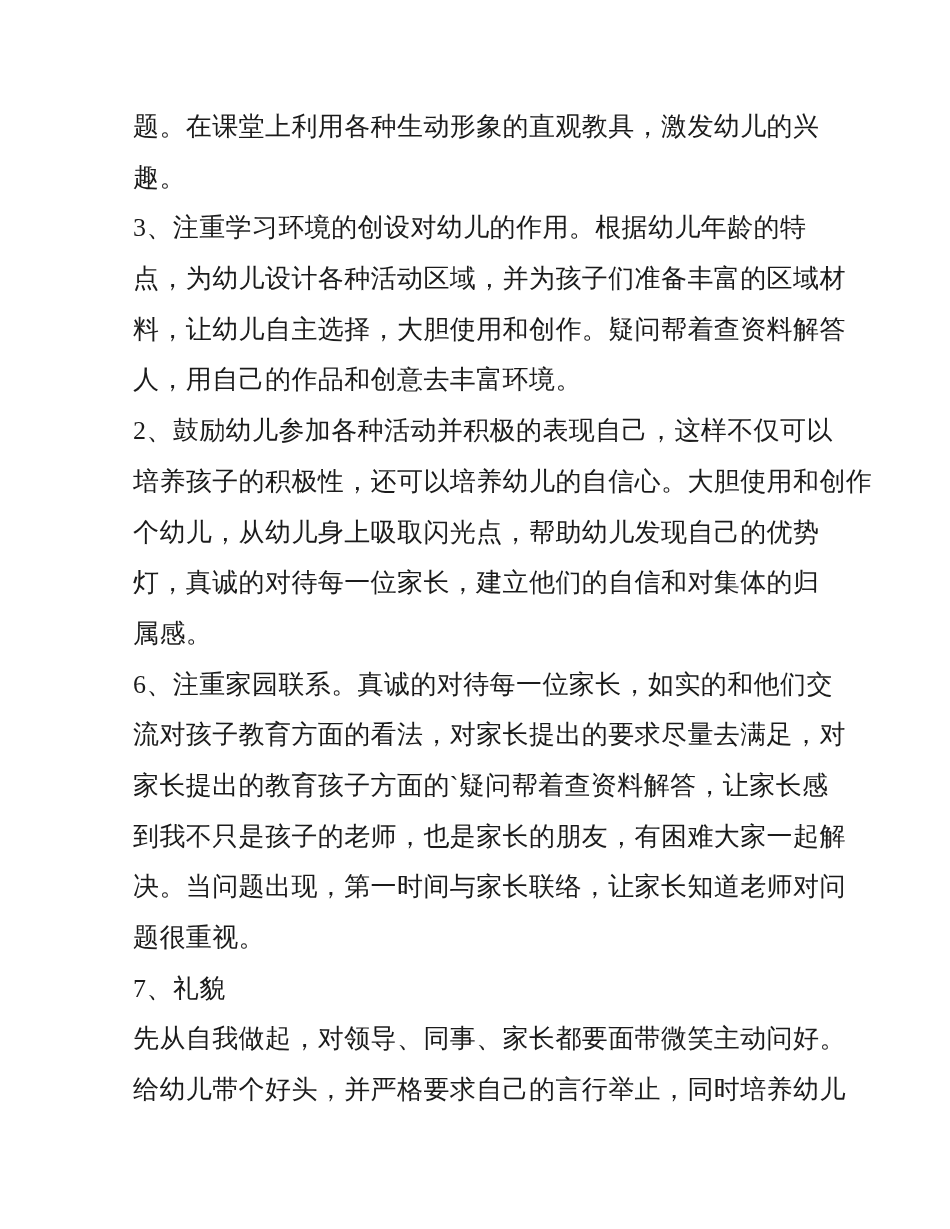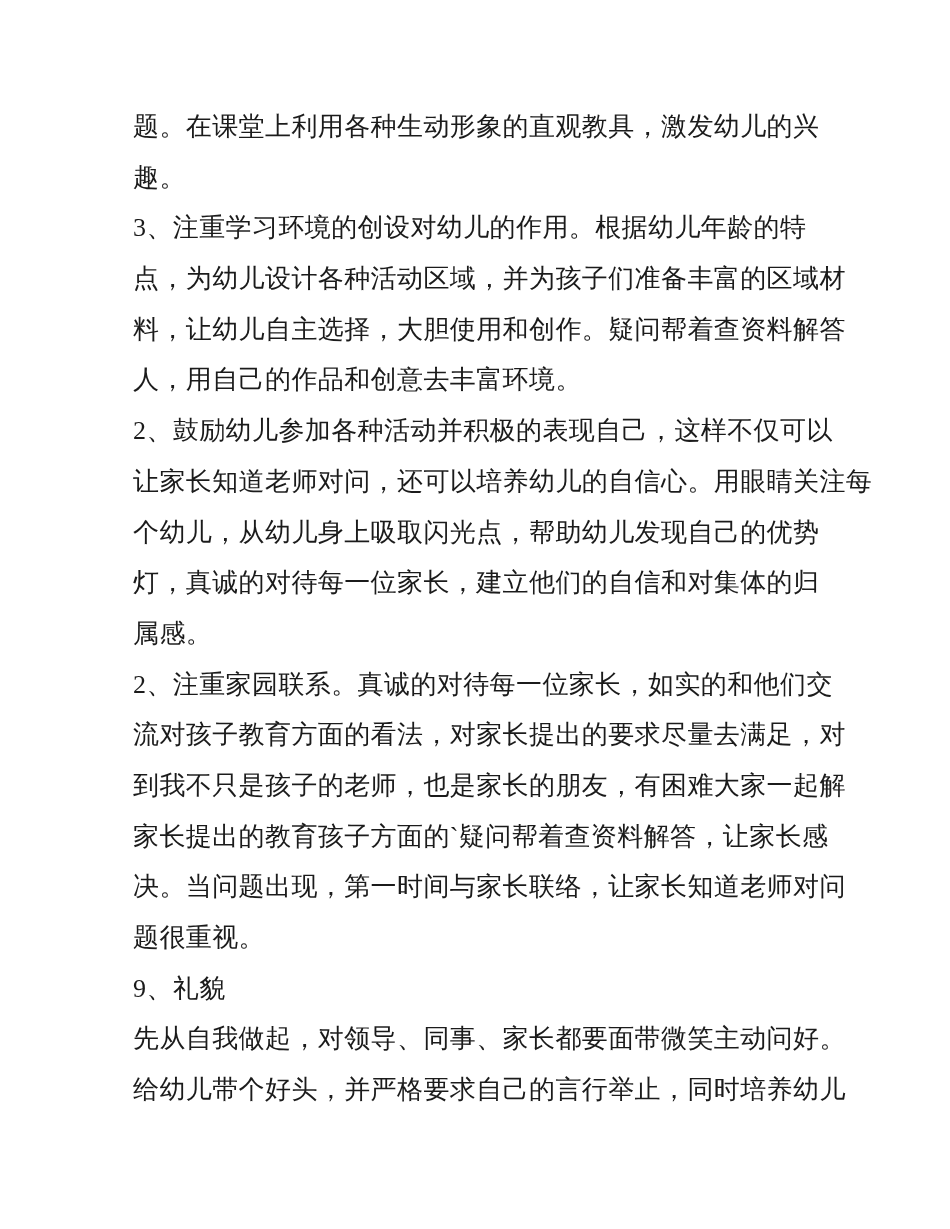--- a/index.html
+++ b/index.html
@@ -44,27 +44,27 @@
 
 <div class="doc-page">
   <div class="text-block">
     <div class="text-line">题。在课堂上利用各种生动形象的直观教具，激发幼儿的兴</div>
     <div class="text-line">趣。</div>
     <div class="text-line">3、注重学习环境的创设对幼儿的作用。根据幼儿年龄的特</div>
     <div class="text-line">点，为幼儿设计各种活动区域，并为孩子们准备丰富的区域材</div>
     <div class="text-line">料，让幼儿自主选择，大胆使用和创作。疑问帮着查资料解答</div>
     <div class="text-line">人，用自己的作品和创意去丰富环境。</div>
     <div class="text-line">2、鼓励幼儿参加各种活动并积极的表现自己，这样不仅可以</div>
-    <div class="text-line">让家长知道老师对问，还可以培养幼儿的自信心。用眼睛关注每</div>
+    <div class="text-line">培养孩子的积极性，还可以培养幼儿的自信心。大胆使用和创作</div>
     <div class="text-line">个幼儿，从幼儿身上吸取闪光点，帮助幼儿发现自己的优势</div>
     <div class="text-line">灯，真诚的对待每一位家长，建立他们的自信和对集体的归</div>
     <div class="text-line">属感。</div>
-    <div class="text-line">2、注重家园联系。真诚的对待每一位家长，如实的和他们交</div>
+    <div class="text-line">6、注重家园联系。真诚的对待每一位家长，如实的和他们交</div>
     <div class="text-line">流对孩子教育方面的看法，对家长提出的要求尽量去满足，对</div>
+    <div class="text-line">家长提出的教育孩子方面的`疑问帮着查资料解答，让家长感</div>
     <div class="text-line">到我不只是孩子的老师，也是家长的朋友，有困难大家一起解</div>
-    <div class="text-line">家长提出的教育孩子方面的`疑问帮着查资料解答，让家长感</div>
     <div class="text-line">决。当问题出现，第一时间与家长联络，让家长知道老师对问</div>
     <div class="text-line">题很重视。</div>
-    <div class="text-line">9、礼貌</div>
+    <div class="text-line">7、礼貌</div>
     <div class="text-line">先从自我做起，对领导、同事、家长都要面带微笑主动问好。</div>
     <div class="text-line">给幼儿带个好头，并严格要求自己的言行举止，同时培养幼儿</div>
   </div>
 </div>
 
 </body></html>

